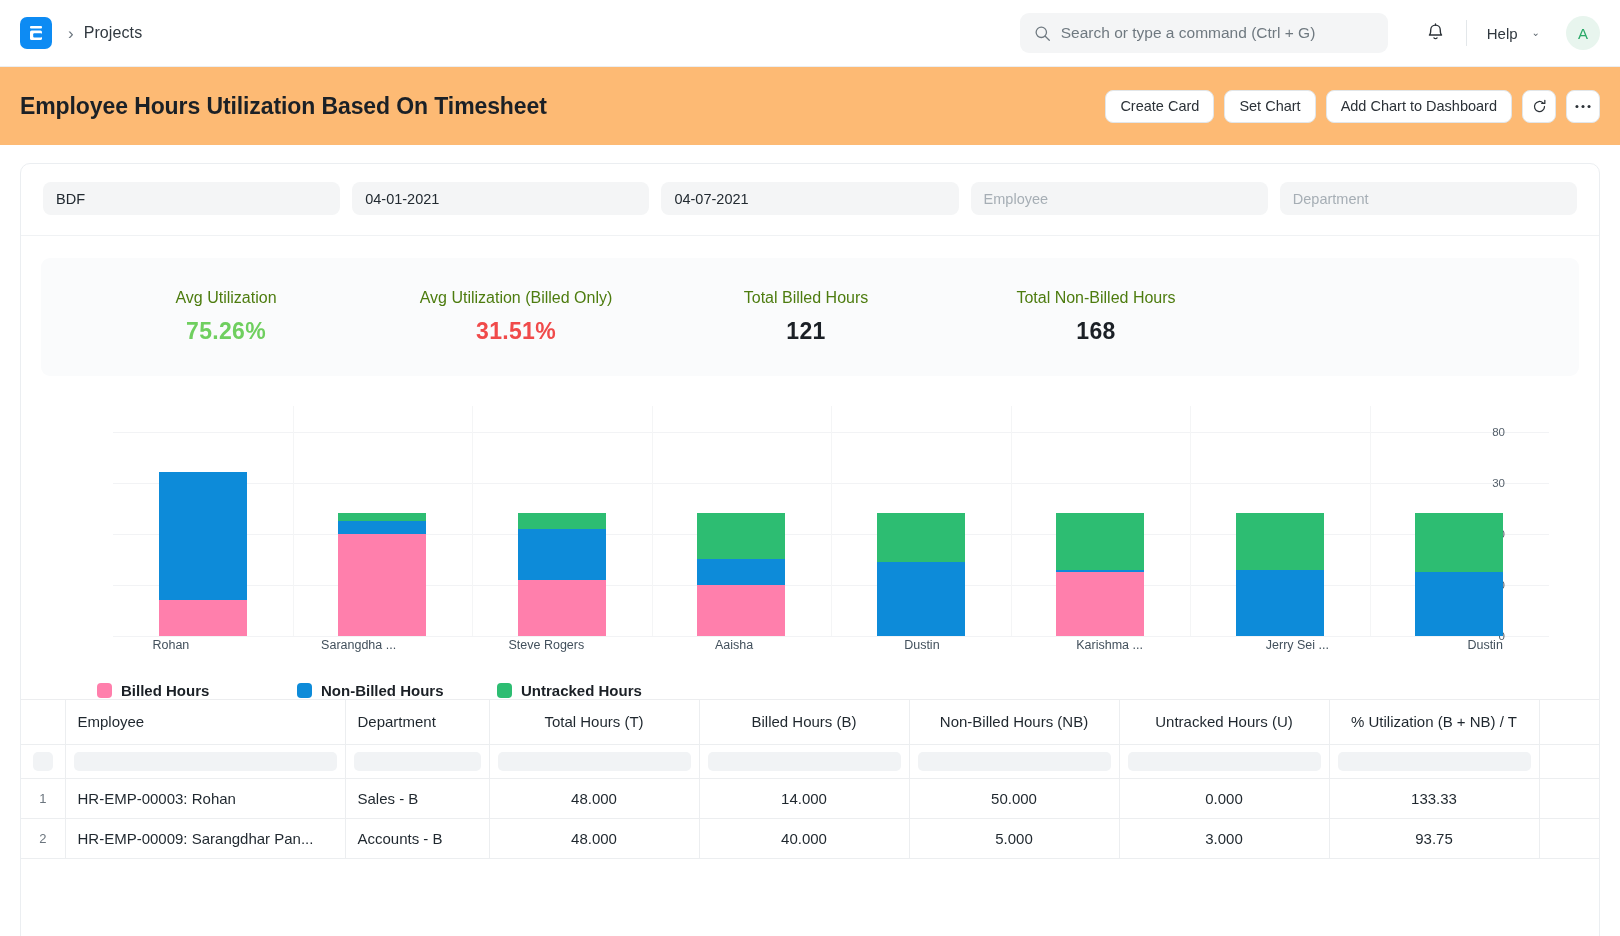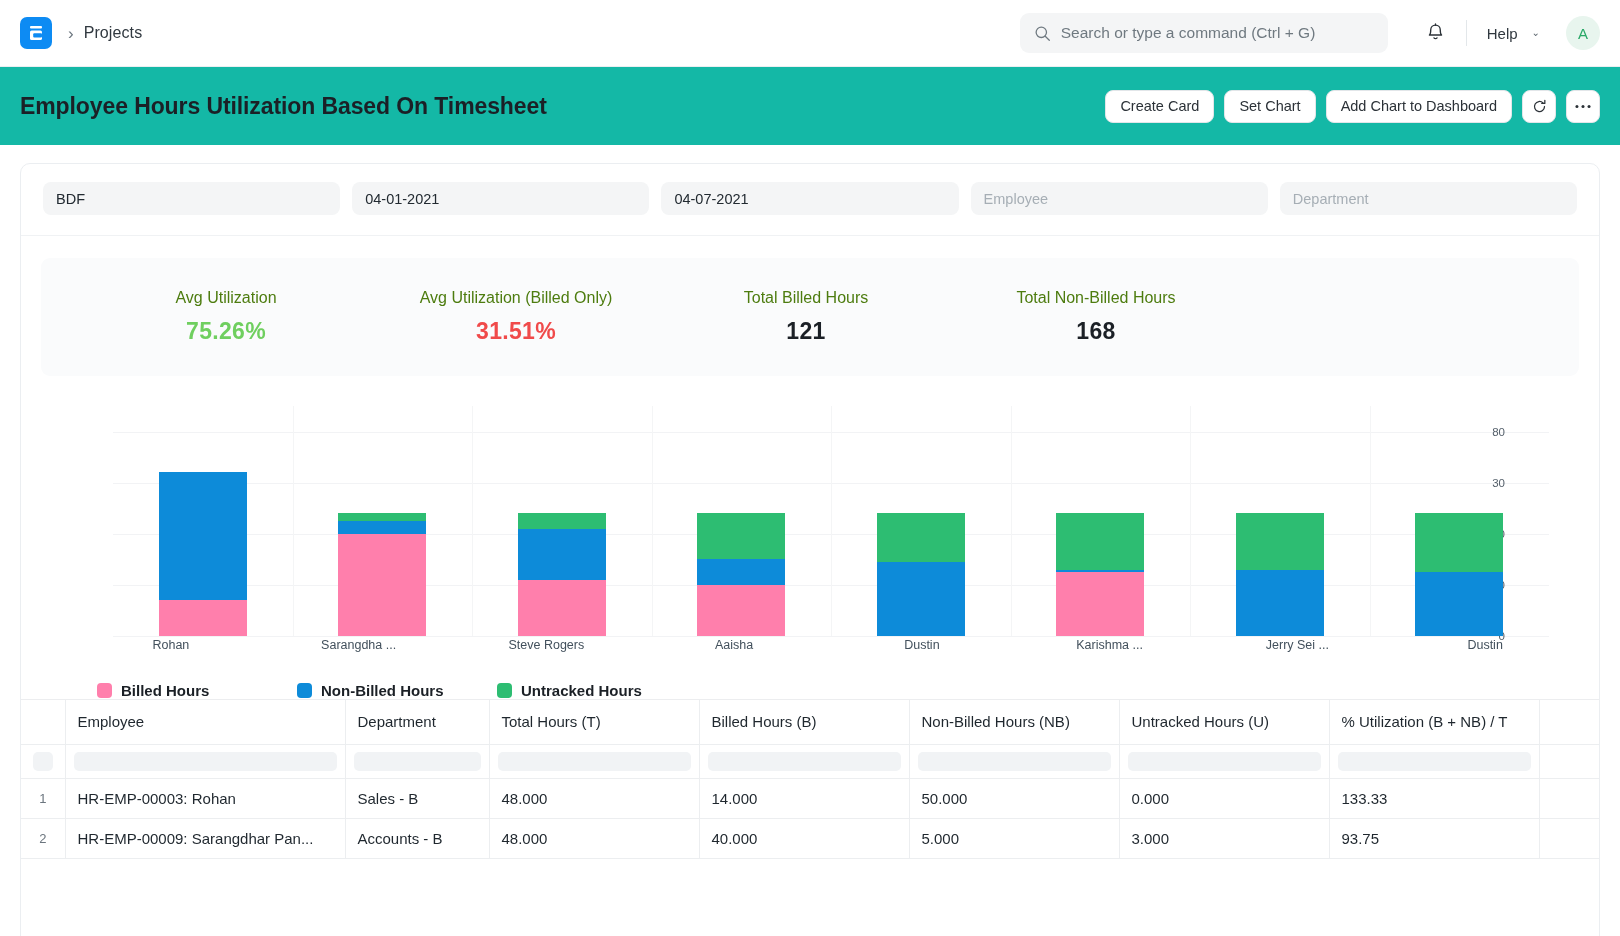--- a/index.html
+++ b/index.html
@@ -68,21 +68,21 @@
     background: #e8f5ee; color: #29a867;
     display:flex; align-items:center; justify-content:center;
     font-size: 15px; margin-left: 18px;
   }
 
   
   .page-head {
     height: 78px;
     display: flex; align-items: center;
     padding: 0 20px 0 20px;
-    background: #14b8a6;
+    background: #fdba74;
   }
   .page-title {
     font-size: 23px; font-weight: 700; color: #1b2026; letter-spacing: -0.1px;
   }
   .head-spacer { flex: 1; }
   .head-actions { display: flex; align-items: center; gap: 10px; }
   .btn {
     height: 33px; padding: 0 14px;
     background: #ffffff; border: 1px solid #e2e6e9;
     border-radius: 8px; font-size: 14.5px; color: #2b3137;
@@ -183,21 +183,21 @@
     font-weight: 400;
     font-size: 15px;
     color: #1f272e;
     height: 40px;
     padding: 0 12px;
   }
   thead th { height: 44px; color: #1f272e; }
   .col-idx { width: 44px; padding: 0; text-align: center; color: #6b757e; font-size: 13px; }
   .col-emp { width: 280px; text-align: left; }
   .col-dept { width: 144px; text-align: left; }
-  .col-num { text-align: left; }
+  .col-num { text-align: center; }
   .col-tail { width: 60px; border-right: none;}
   tr.filter-row-tr td { height: 34px; padding: 0 8px; }
   .filter-pill {
     height: 19px; background: #f1f3f5; border-radius: 5px; width: 100%;
   }
   .filter-pill.sm { width: 20px; margin: 0 auto; }
 </style>
 </head>
 <body>
 

